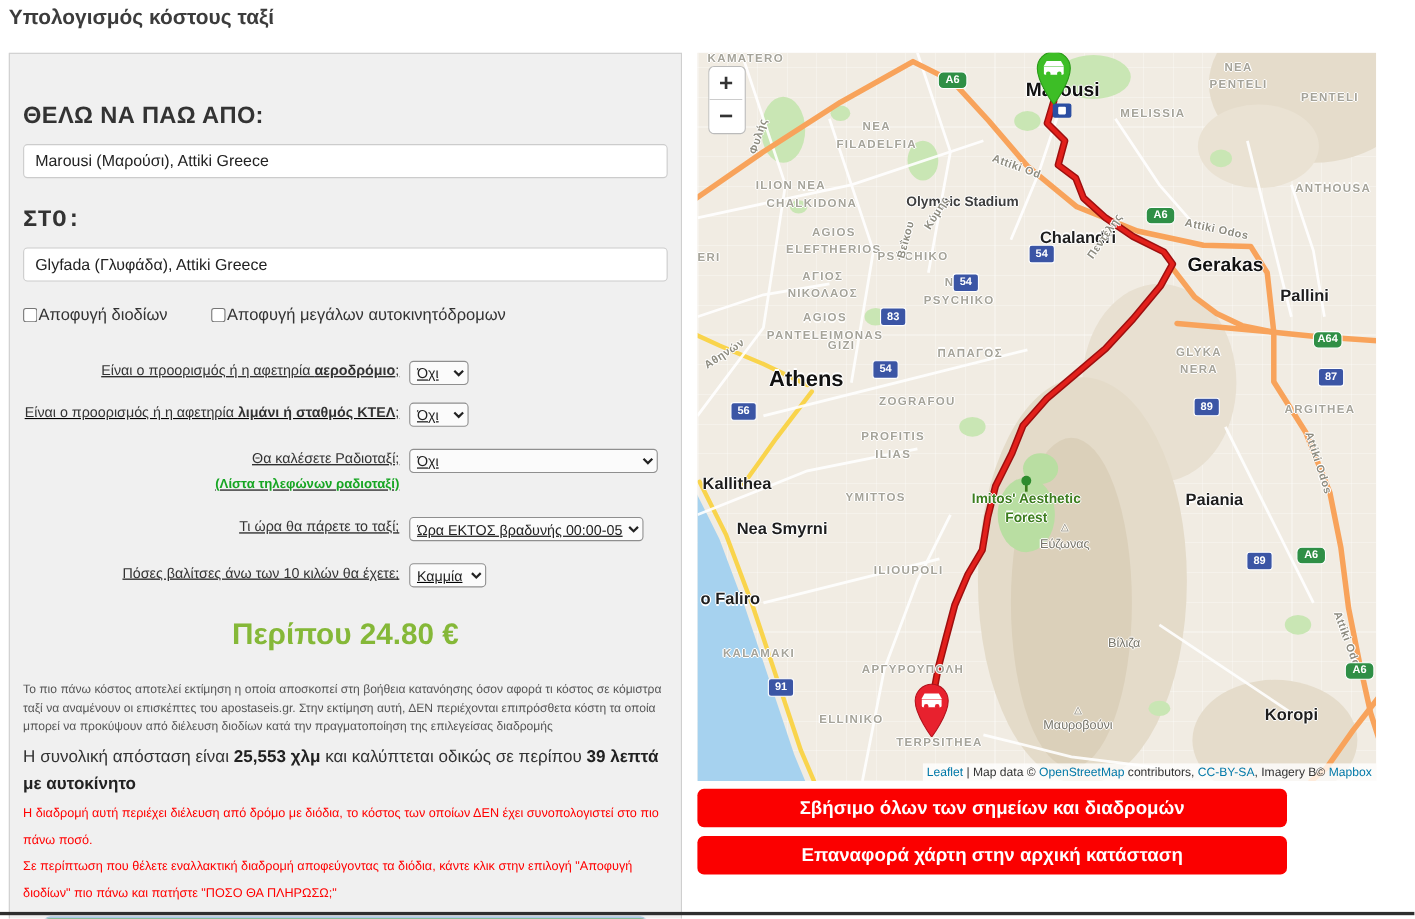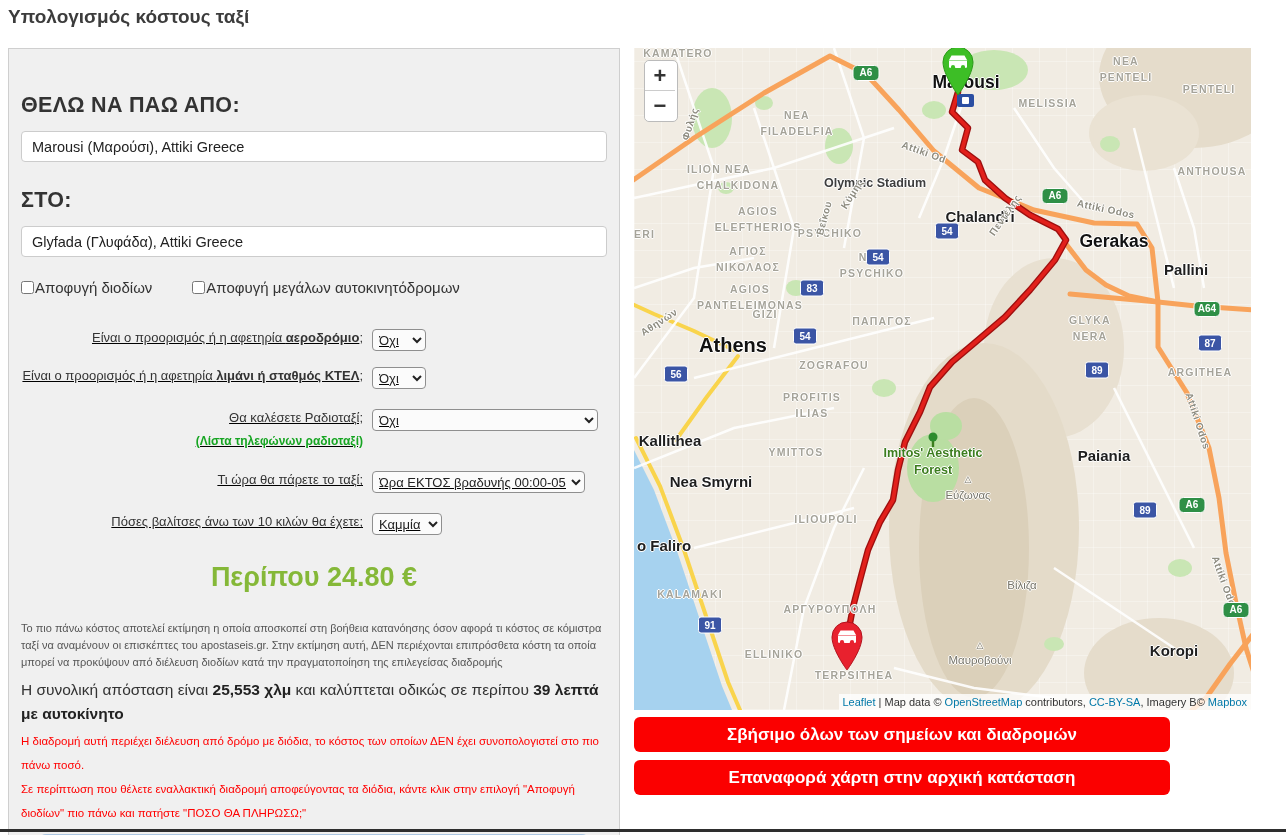--- a/index.html
+++ b/index.html
@@ -8,21 +8,21 @@
     background:#fff;font-family:"Liberation Sans",sans-serif;
   }
   .page-title{position:absolute;left:8px;top:6px;font-size:19px;font-weight:bold;color:#3c3c3c;}
   
   .panel{
     position:absolute;left:8px;top:48px;width:612px;height:840px;
     background:#f0f0f0;border:1px solid #cfcfcf;box-sizing:border-box;
     padding:0 12px;
   }
   .panel h2{margin:44px 0 13px;font-size:21.5px;color:#333;font-weight:bold;letter-spacing:.3px;}
-  .panel h2.second{margin-top:26px;}
+  .panel h2.second{margin-top:26px;font-family:Liberation Mono, monospace;}
   .txt-input{
     width:100%;box-sizing:border-box;height:31px;border:1px solid #ccc;border-radius:4px;
     background:#fff;font-family:inherit;font-size:14.5px;color:#222;padding:1px 10px;
   }
   .chk-row{margin-top:22px;font-size:15px;color:#333;display:flex;align-items:center;}
   .chk-row input{width:13px;height:13px;margin:0 1px 0 6px;}
   .chk-row label{margin-right:34px;}
   .frow{display:flex;align-items:flex-start;text-decoration:underline;}
   .frow .lblcol{width:342px;text-align:right;font-size:13px;color:#333;line-height:1.45;}
   .frow select{

